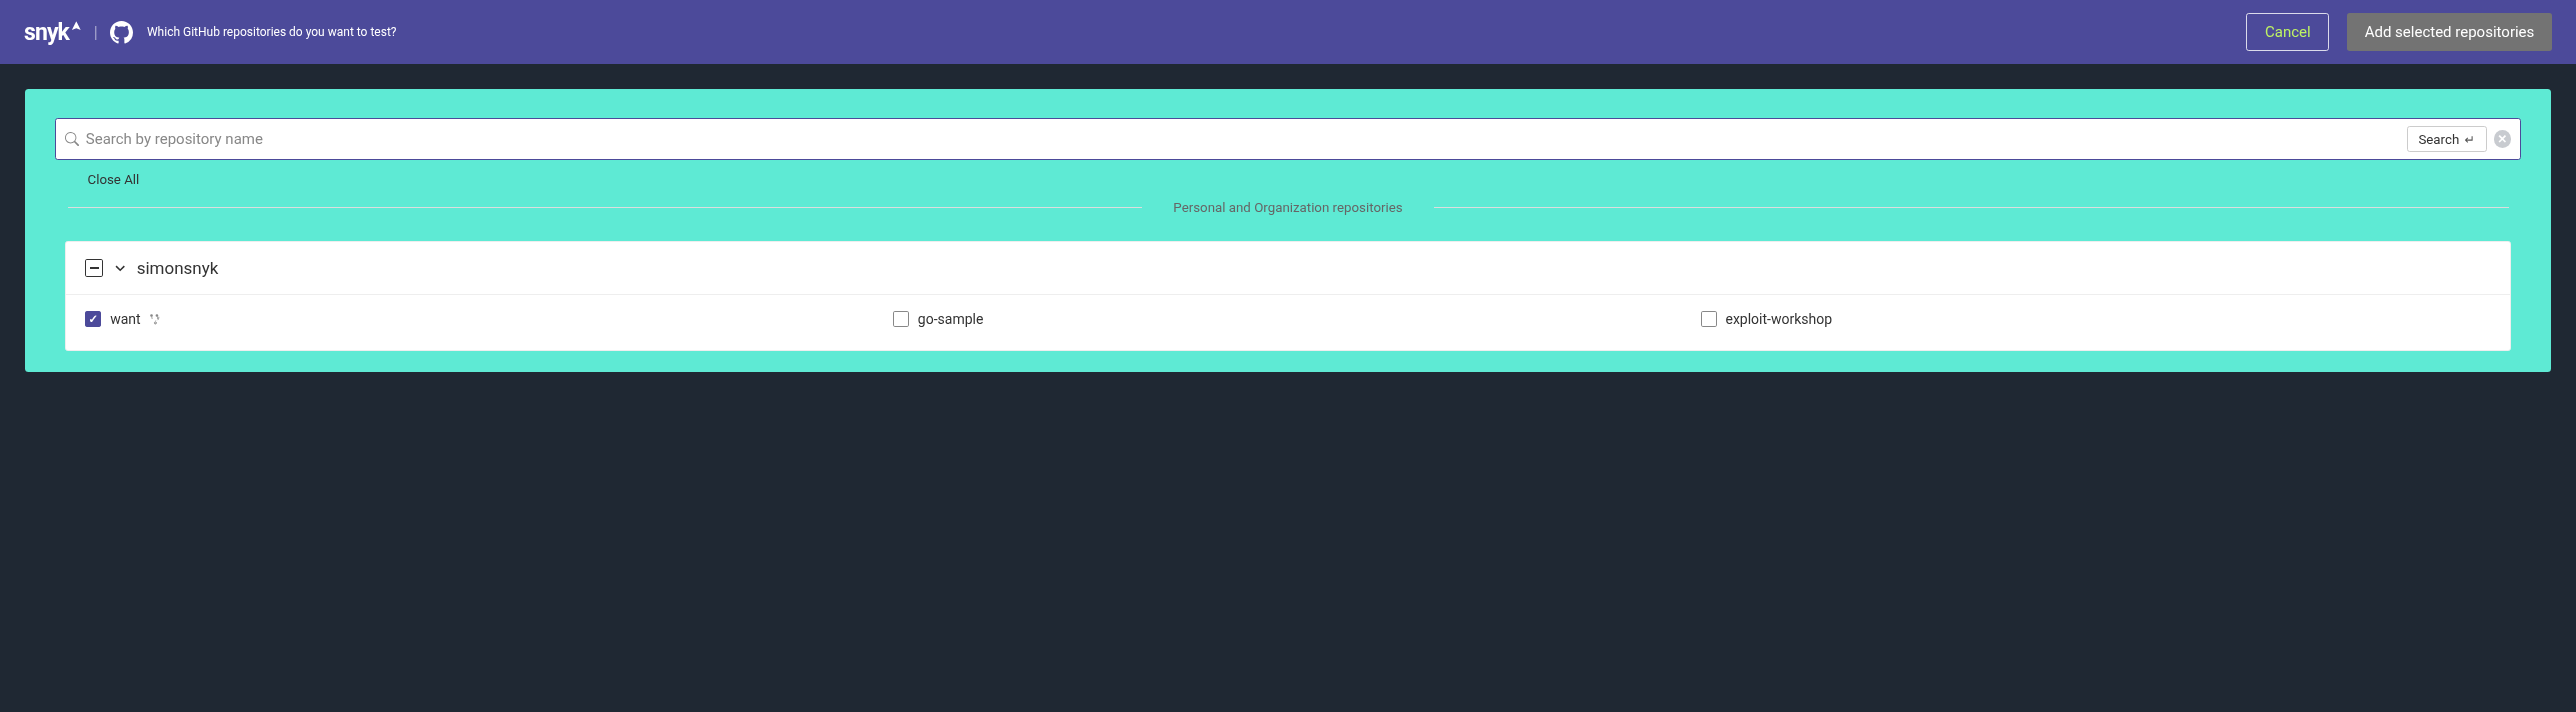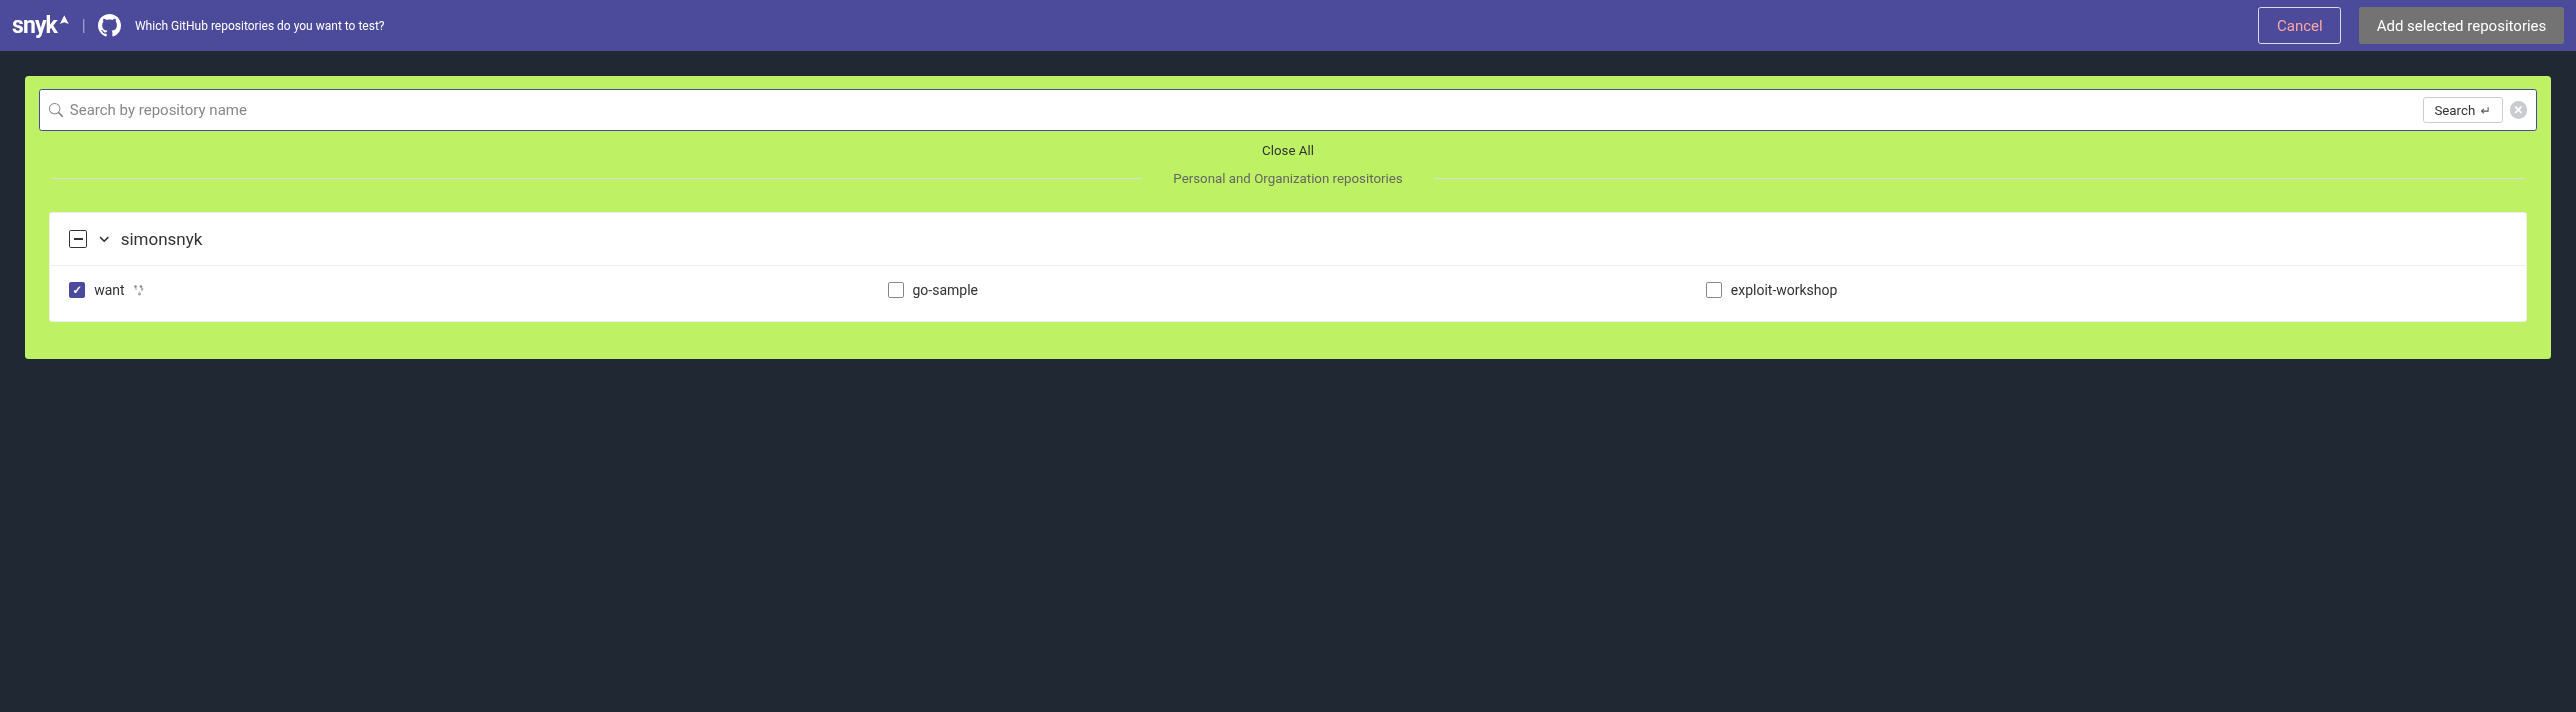--- a/index.html
+++ b/index.html
@@ -7,24 +7,24 @@
       padding: 0;
       box-sizing: border-box;
       font-family: -apple-system, BlinkMacSystemFont, "Segoe UI", Roboto, Helvetica, Arial, sans-serif;
     }
     body {
       background: #1f2833;
       min-height: 382px;
     }
     .header {
       background: #4c4a9a;
-      height: 51px;
-      display: flex;
-      align-items: center;
-      padding: 0 12px;
+      height: 64px;
+      display: flex;
+      align-items: center;
+      padding: 0 24px;
       gap: 8.8px;
     }
     .logo {
       color: white;
       font-size: 23px;
       font-weight: bold;
       letter-spacing: -0.9px;
       display: flex;
       align-items: center;
       gap: 1.8px;
@@ -48,43 +48,43 @@
       font-size: 12px;
       font-weight: 400;
       margin-left: 5.3px;
     }
     .header-spacer {
       flex: 1;
     }
     .btn-cancel {
       background: transparent;
       border: 0.9px solid rgba(255,255,255,0.8);
-      color: #fca5a5;
+      color: #bef264;
       padding: 8.8px 17.7px;
       font-size: 15px;
       border-radius: 2.7px;
       cursor: pointer;
     }
     .btn-add {
       background: #737373;
       border: none;
       color: white;
       padding: 9.7px 17.7px;
       font-size: 15px;
       border-radius: 2.7px;
       cursor: pointer;
       margin-left: 8.8px;
     }
     .content-wrapper {
       padding: 25px;
     }
     .content-panel {
-      background: #bef264;
+      background: #5eead4;
       border-radius: 3.5px;
-      padding: 0;
+      padding: 16px;
       min-height: 283px;
     }
     .search-row {
       padding: 13.3px 14px 8.8px 14px;
       display: flex;
       align-items: center;
       gap: 8.8px;
     }
     .search-box {
       flex: 1;
@@ -135,22 +135,23 @@
       display: flex;
       align-items: center;
       justify-content: center;
       cursor: pointer;
       color: white;
       font-size: 11.5px;
       font-weight: bold;
     }
     .close-all-row {
       display: flex;
-      justify-content: center;
+      justify-content: flex-start;
       padding: 3.5px 26.5px 12.4px 26.5px;
+      margin-left: 20px;
     }
     .close-all {
       color: #333;
       font-size: 13.3px;
       cursor: pointer;
     }
     .section-divider {
       display: flex;
       align-items: center;
       padding: 0 26.5px;

